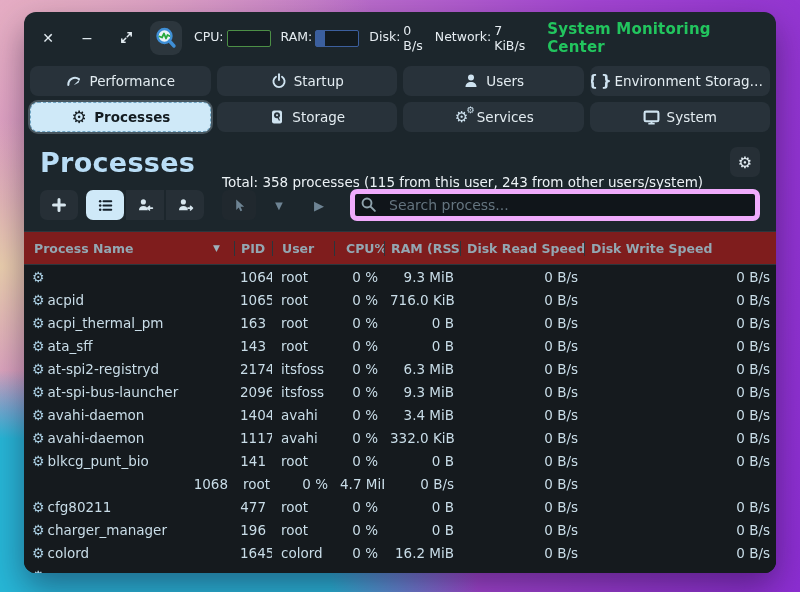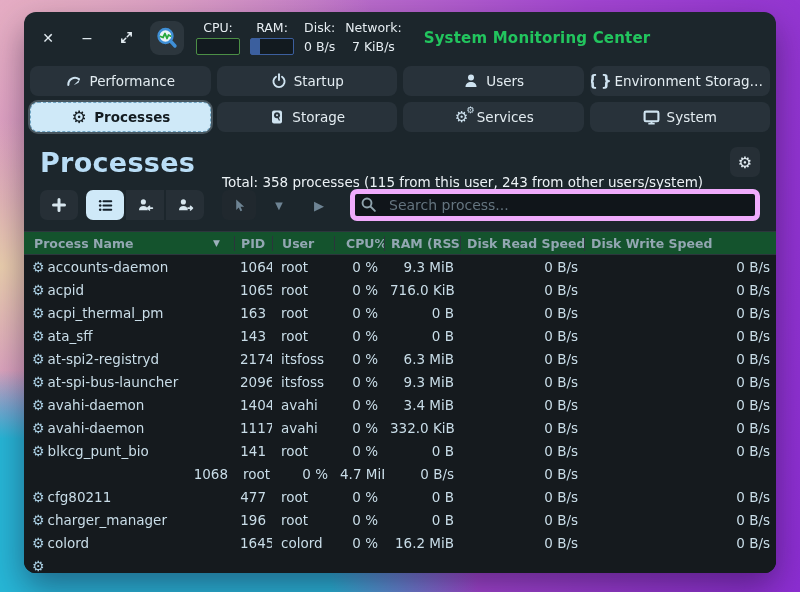--- a/index.html
+++ b/index.html
@@ -21,21 +21,21 @@
   }
   
   .titlebar{ display:flex; align-items:center; height:52px; padding:0 16px; }
   .win-controls{ display:flex; gap:23px; align-items:center; }
   .win-btn{ color:#e3ecf2; font-size:14px; width:16px; text-align:center; cursor:default; line-height:1; }
   .app-icon{
     width:34px; height:34px; margin-left:16px; border-radius:9px;
     background:#2c363d; display:flex; align-items:center; justify-content:center;
   }
   .monitors{ display:flex; gap:10px; margin-left:12px; font-size:12.5px; color:#e6edf2; }
-  .mon{ display:flex; flex-direction:column; gap:3px;align-items:center; }
+  .mon{ display:flex; gap:3px; }
   .mon-label{ line-height:1.1; }
   .mon-bar{ width:44px; height:17px; border-radius:2px; background:#121a1f; position:relative; }
   .mon-bar.cpu{ border:1px solid #4c8f46; }
   .mon-bar.ram{ border:1px solid #3c5f9e; }
   .mon-bar.ram .fill{ position:absolute; left:0; top:0; bottom:0; width:9px; background:#3b5f9e; }
   .mon-value{ height:17px; display:flex; align-items:center; }
   .app-title{ margin-left:22px; font-size:15px; font-weight:bold; color:#22c55e; letter-spacing:.2px; }
   
   .tabs{ display:grid; grid-template-columns:repeat(4,1fr); gap:6px; padding:2px 6px 5px 6px; }
   .tab{
@@ -77,21 +77,21 @@
   .search-wrap svg{ position:absolute; left:10px; top:7px; }
   .search-input{
     width:100%; height:32px; background:#10151a; border:5px solid #f0abfc; border-radius:7px;
     color:#d5e3ec; font-family:inherit; font-size:14px; padding:0 10px 0 34px; outline:none;
   }
   .search-input::placeholder{ color:#64747f; }
   
   .table{ margin-top:8px; }
   .thead, .trow{ display:grid; grid-template-columns:210px 38px 62px 50px 76px 124px 1fr; align-items:center; }
   .thead{
-    height:24px; background:#14532d; border-top:1px solid #2c363d; border-bottom:1px solid #2c363d;
+    height:34px; background:#7f1d1d; border-top:1px solid #2c363d; border-bottom:1px solid #2c363d;
     font-size:12.5px; font-weight:bold; color:#93a7b2;
   }
   .th{ padding:0 6px; white-space:nowrap; overflow:hidden; }
   .th + .th{ border-left:1px solid #2b353c; }
   .th.col-name{ display:flex; align-items:center; padding-left:10px; }
   .th.col-name .sort-arrow{ margin-left:auto; padding-right:8px; font-size:9px; color:#9db1bc; }
   .th.col-user{ padding-left:9px; }
   .th.col-cpu{ padding-left:11px; }
   .tbody{ background:#151a1e; }
   .trow{ height:23px; font-size:13.5px; color:#c9dde8; background:#151a1e; cursor:default; }
@@ -298,21 +298,20 @@
       <div class="th col-user">User</div>
       <div class="th col-cpu">CPU%</div>
       <div class="th col-ram">RAM (RSS)</div>
       <div class="th col-read">Disk Read Speed</div>
       <div class="th col-write">Disk Write Speed</div>
     </div>
     <div class="tbody">
         <div class="trow">
           <div class="tcell col-name">
             <span class="row-gear"></span>
-            <span>accounts-daemon</span>
           </div>
           <div class="tcell col-pid">1064</div>
           <div class="tcell col-user">root</div>
           <div class="tcell col-cpu">0 %</div>
           <div class="tcell col-ram">9.3 MiB</div>
           <div class="tcell col-read">0 B/s</div>
           <div class="tcell col-write">0 B/s</div>
         </div>
         <div class="trow">
           <div class="tcell col-name">

